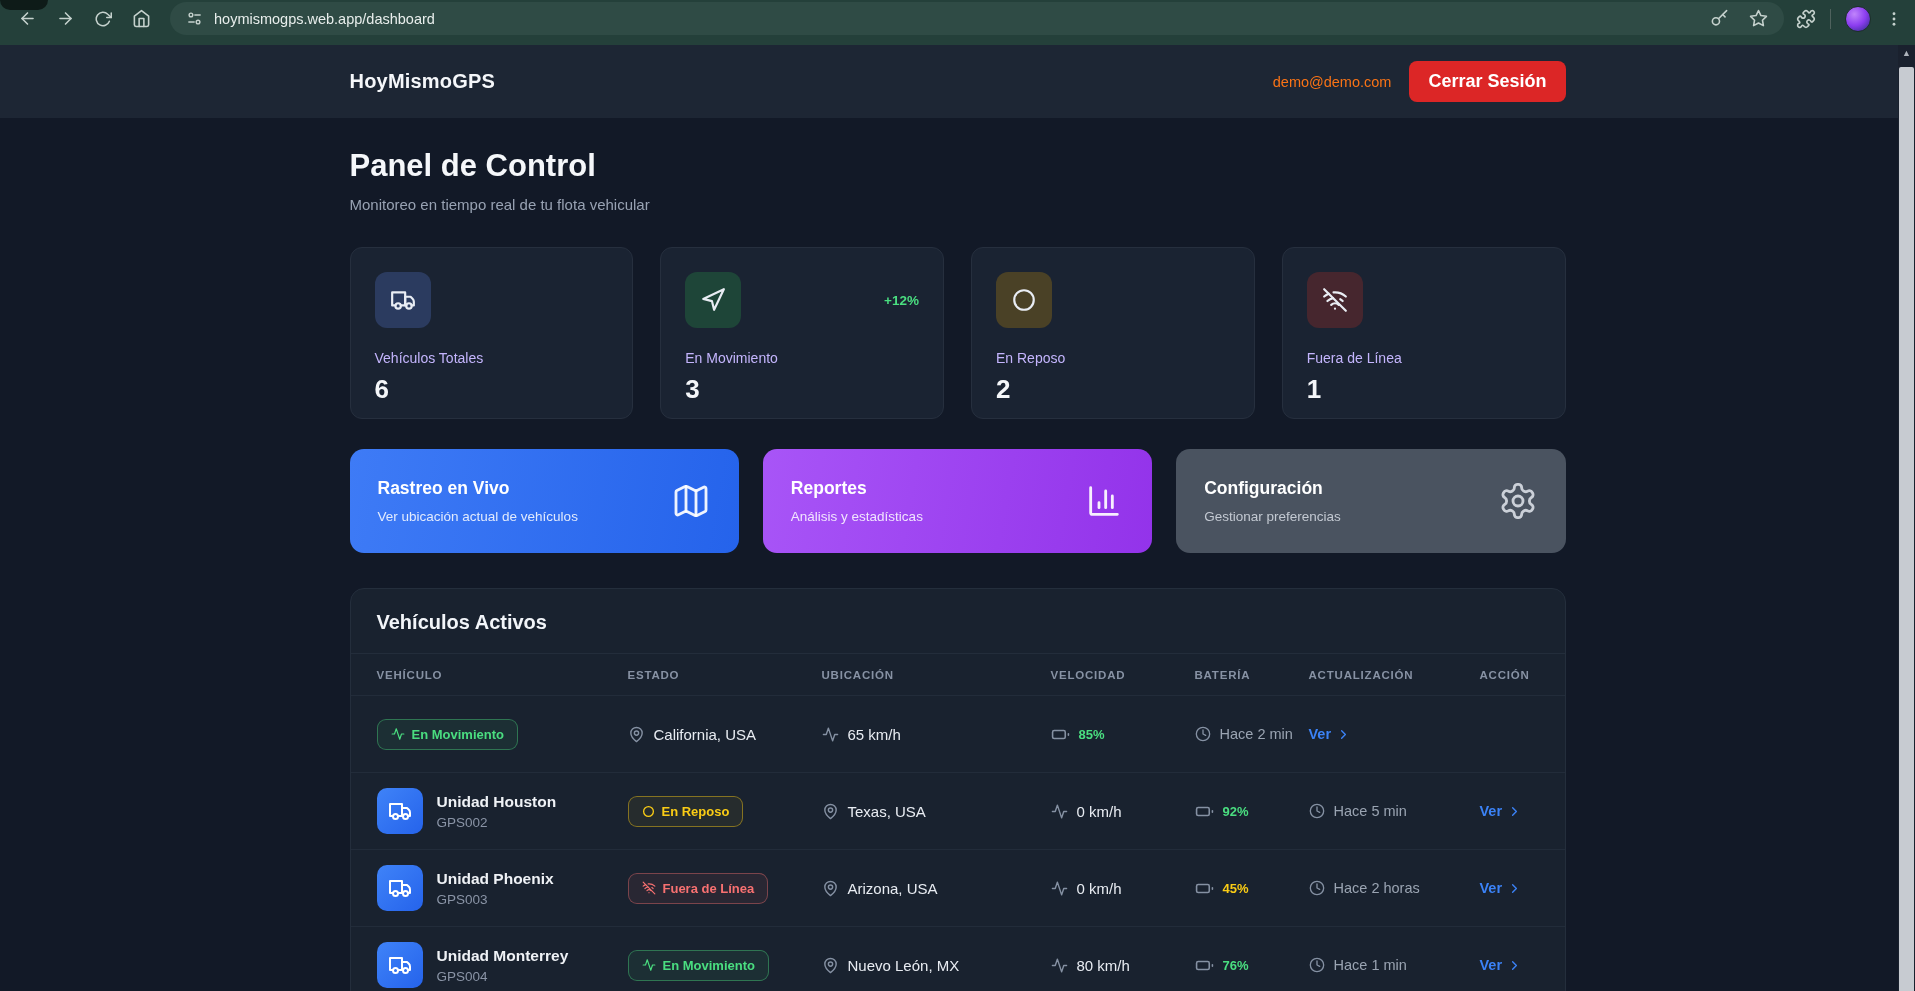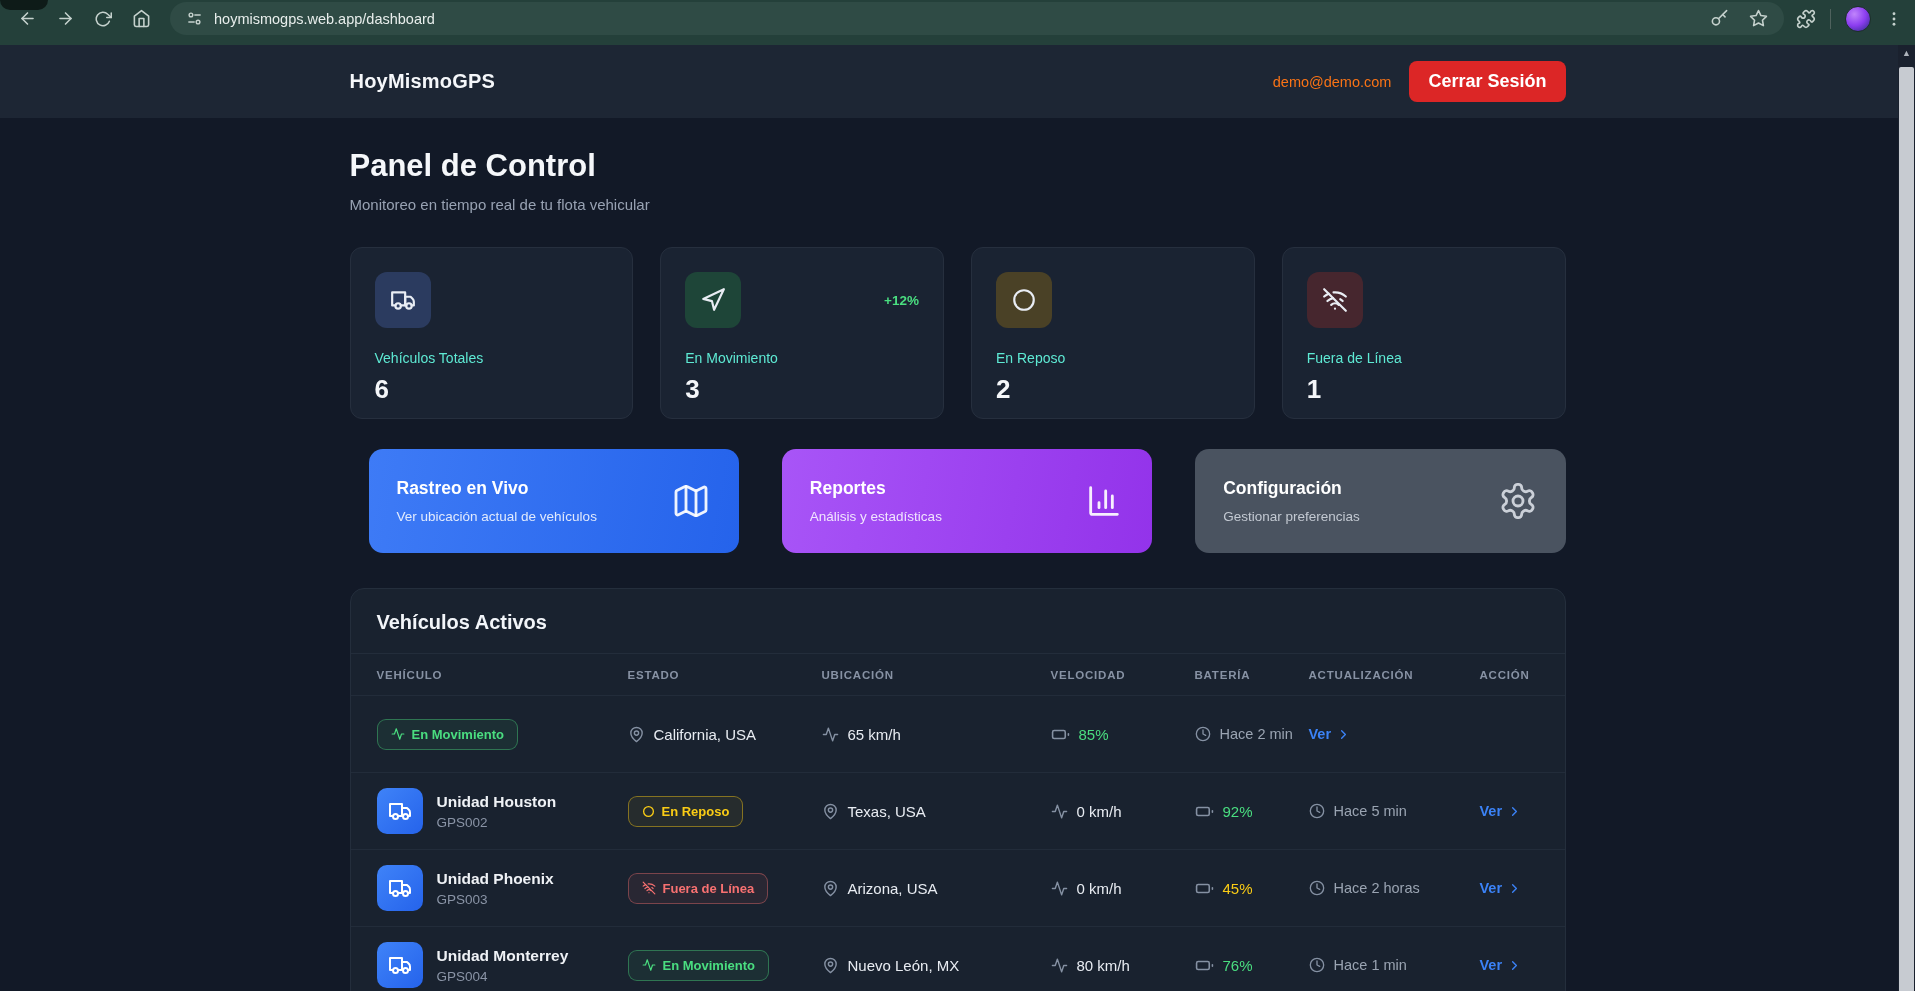--- a/index.html
+++ b/index.html
@@ -81,28 +81,28 @@
   .stat-top { display:flex; align-items:center; justify-content:space-between; }
   .stat-icon {
     width:56px; height:56px; border-radius:12px;
     display:flex; align-items:center; justify-content:center; color:#E9EDF4;
   }
   .ic-s1 { background:#2B3B5F; }
   .ic-s2 { background:#1E4538; }
   .ic-s3 { background:#4A4126; }
   .ic-s4 { background:#46262E; }
   .stat-delta { color:#4ADE80; font-size:13.5px; font-weight:600; }
-  .stat-label { margin-top:22px; font-size:14px; color:#5eead4; }
+  .stat-label { margin-top:22px; font-size:14px; color:#c4b5fd; }
   .stat-value { margin-top:8px; font-size:26px; font-weight:700; color:#F4F6F9; }
 
   
   .actions-grid { display:grid; grid-template-columns:repeat(3,1fr); gap:24px; margin-top:30px; }
   .action-card {
     border-radius:14px; height:104px; padding:0 28px;
-    display:flex; align-items:center; justify-content:space-between; cursor:pointer;margin-left:19px;
+    display:flex; align-items:center; justify-content:space-between; cursor:pointer;
   }
   .action-blue   { background:linear-gradient(100deg,#3E7BF6 0%,#2563EB 100%); }
   .action-purple { background:linear-gradient(100deg,#A855F7 0%,#9333EA 100%); }
   .action-gray   { background:#4A5360; }
   .action-title { font-size:17.5px; font-weight:700; color:#FFFFFF; }
   .action-sub { margin-top:10px; font-size:13.5px; color:rgba(255,255,255,.85); }
   .action-gray .action-sub { color:#C3C9D2; }
   .action-icon { color:rgba(255,255,255,.92); }
   .action-gray .action-icon { color:#CBD0D8; }
 
@@ -143,21 +143,21 @@
   .status-badge.moving  { color:#4ADE80; border-color:rgba(74,222,128,.40); background:rgba(74,222,128,.07); }
   .status-badge.idle    { color:#FACC15; border-color:rgba(250,204,21,.45); background:rgba(250,204,21,.06); }
   .status-badge.offline { color:#F87171; border-color:rgba(248,113,113,.40); background:rgba(248,113,113,.07); }
   .status-badge.moving  .b-ic.ic-moving,
   .status-badge.idle    .b-ic.ic-idle,
   .status-badge.offline .b-ic.ic-offline { display:flex; }
 
   .cell-iconed { display:flex; align-items:center; gap:9px; }
   .cell-icon { color:#8591A3; flex:0 0 auto; }
   .loc-text, .speed-text { font-size:15px; color:#E8ECF2; }
-  .battery-text { font-size:15px; font-weight:400; }
+  .battery-text { font-size:13px; font-weight:700; }
   .battery-text.green { color:#4ADE80; }
   .battery-text.yellow { color:#FACC15; }
   .upd-text { font-size:14.5px; color:#9AA4B2; }
   .view-link { display:flex; align-items:center; gap:5px; color:#3B82F6; cursor:pointer; }
   .view-link span { font-size:14.5px; font-weight:700; }
 </style>
 </head>
 <body>
 
 <div class="browser">

